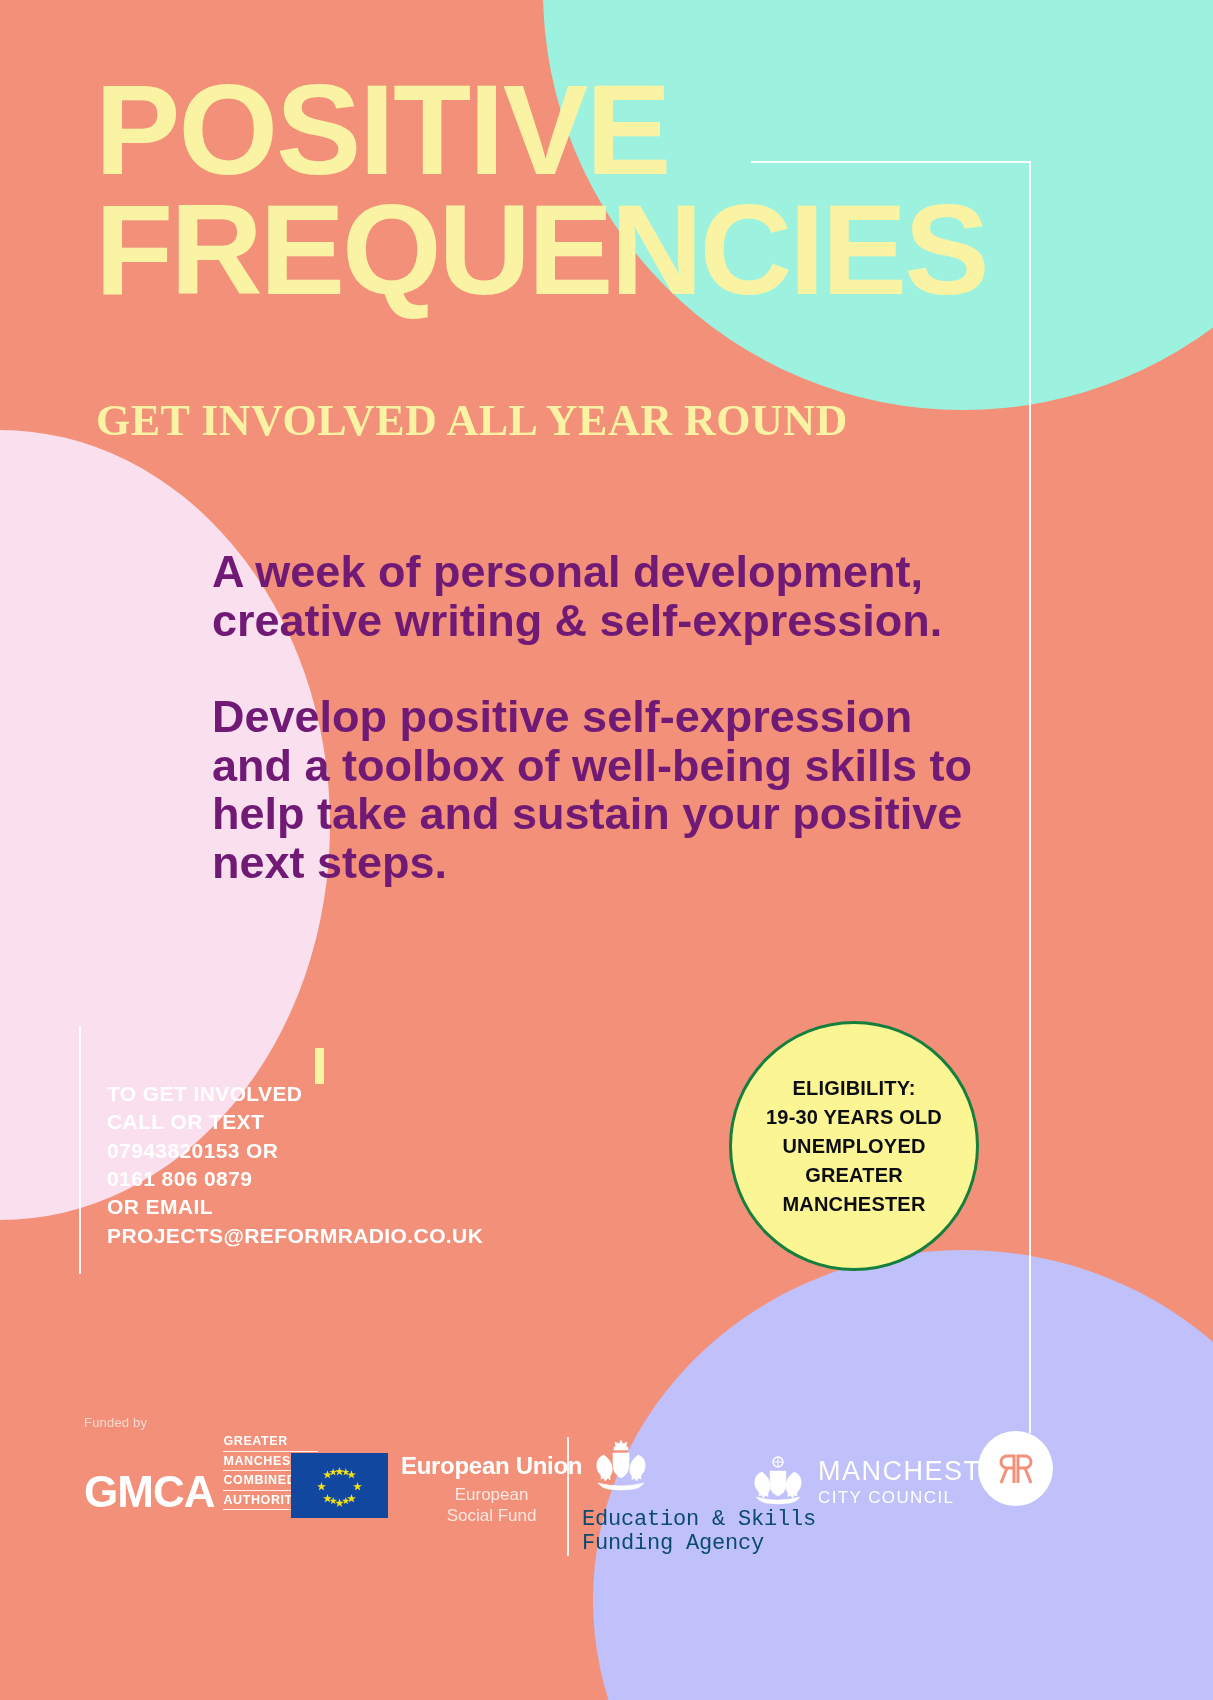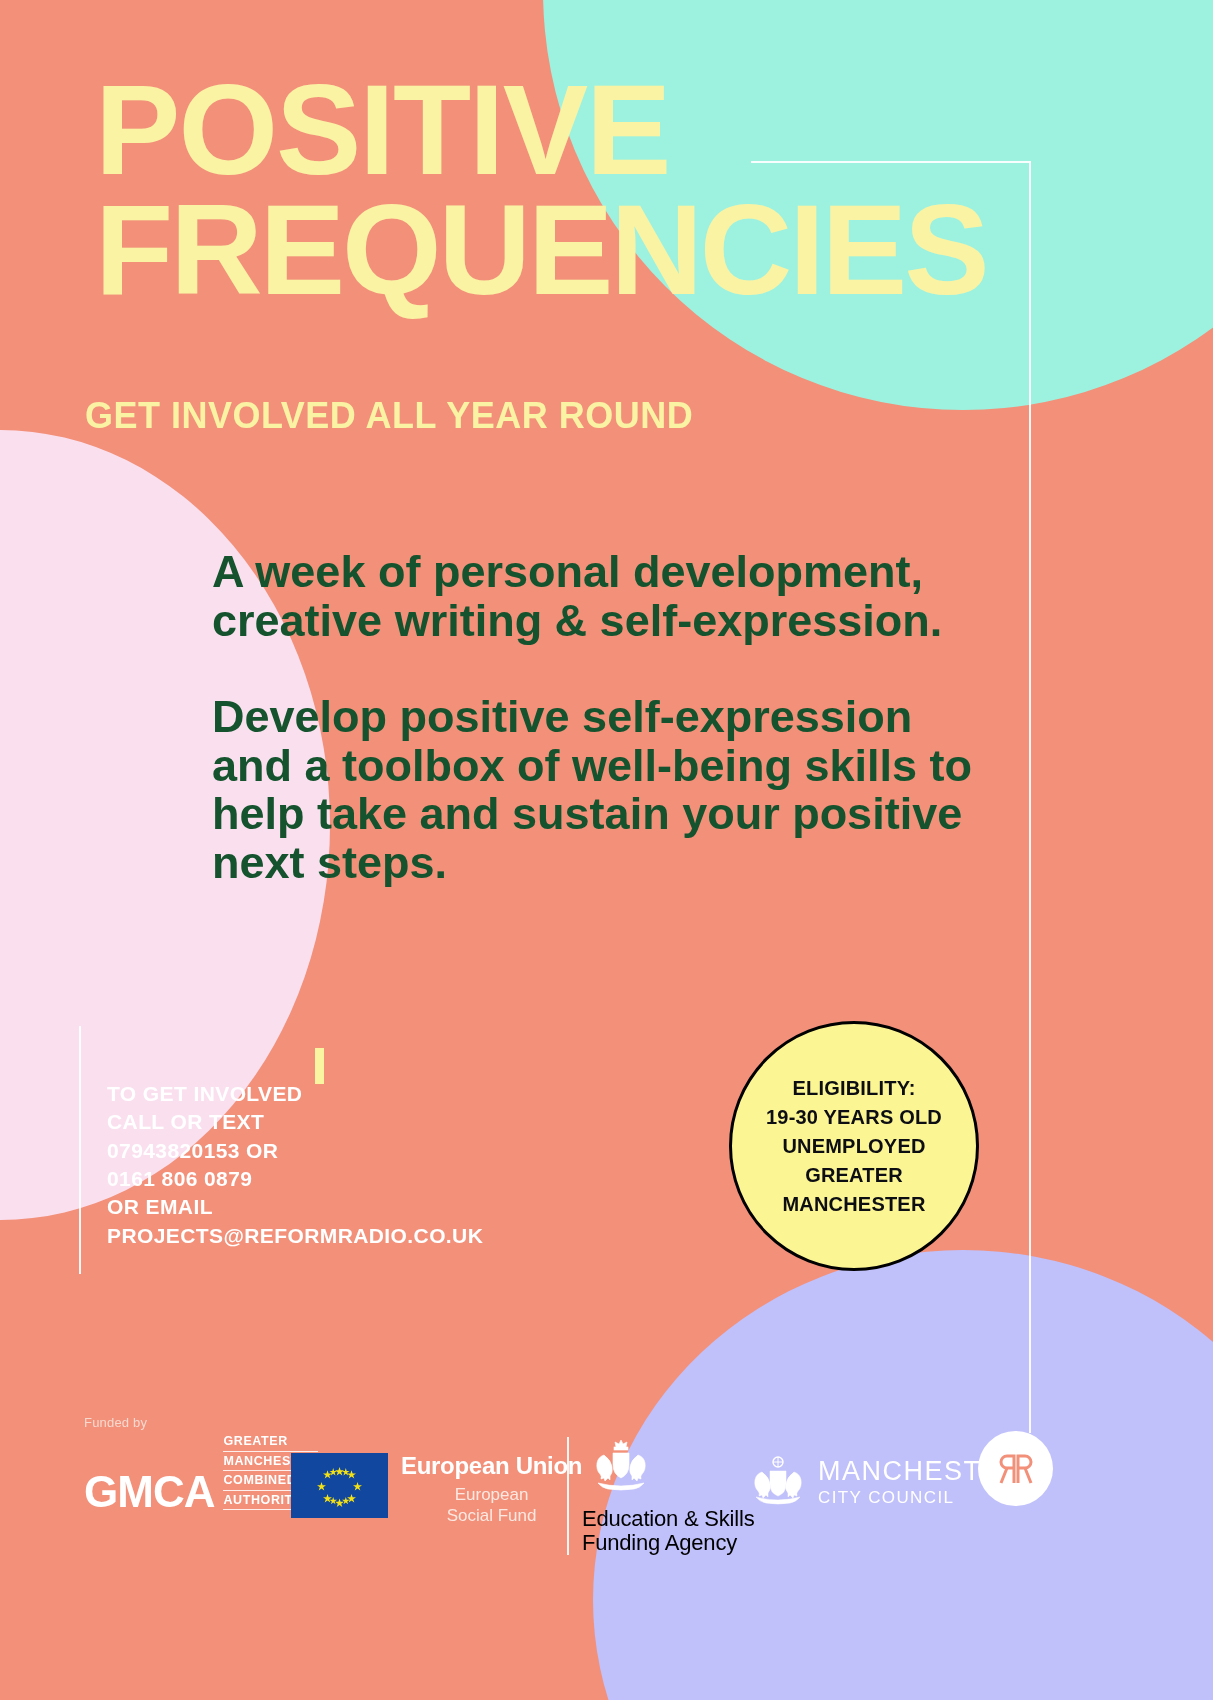--- a/index.html
+++ b/index.html
@@ -76,32 +76,33 @@
     color:#fbf3a4;
     font-weight:bold;
     font-size:128px;
     line-height:0.94;
     letter-spacing:-2px;
   }
   .title .l2 { display:block; letter-spacing:-3px; }
 
   .subtitle {
     position:absolute;
-    left:85px; top:395px;
+    left:96px; top:395px;
     color:#fbf3a4;
     font-weight:bold;
-    font-size:36px;
+    font-size:44px;
     letter-spacing:0.5px;
+    font-family:Liberation Serif, serif;
   }
 
   .body-copy {
     position:absolute;
     left:212px; top:548px;
     width:790px;
-    color:#14532d;
+    color:#701a75;
     font-weight:bold;
     font-size:45px;
     line-height:1.08;
   }
   .body-copy p + p { margin-top:48px; }
 
   .contact {
     position:absolute;
     left:107px; top:1080px;
     color:#ffffff;
@@ -111,21 +112,21 @@
     letter-spacing:0.4px;
   }
 
   
   .badge {
     position:absolute;
     left:729px; top:1021px;
     width:250px; height:250px;
     border-radius:50%;
     background:#fbf593;
-    border:3px solid #000000;
+    border:3px solid #15803d;
     display:flex;
     align-items:center;
     justify-content:center;
   }
   .badge-text {
     color:#0d0d14;
     font-weight:bold;
     font-size:20px;
     line-height:1.45;
     text-align:center;
@@ -186,21 +187,22 @@
   }
   .eu-sub {
     font-size:17px; color:#fbe8e1; line-height:1.25; margin-top:6px;
   }
 
   
   .logo-esfa {
     position:absolute;
     left:567px; top:1437px;
     display:flex;
-    color:#000000;
+    color:#0c4a6e;
+    font-family:Liberation Mono, monospace;
   }
   .esfa-bar {
     width:2px;
     background:rgba(255,255,255,.9);
     margin-right:13px;
   }
   .esfa-crest { margin-bottom:6px; }
   .esfa-name {
     font-size:22px; line-height:1.1; letter-spacing:-0.2px;
   }

